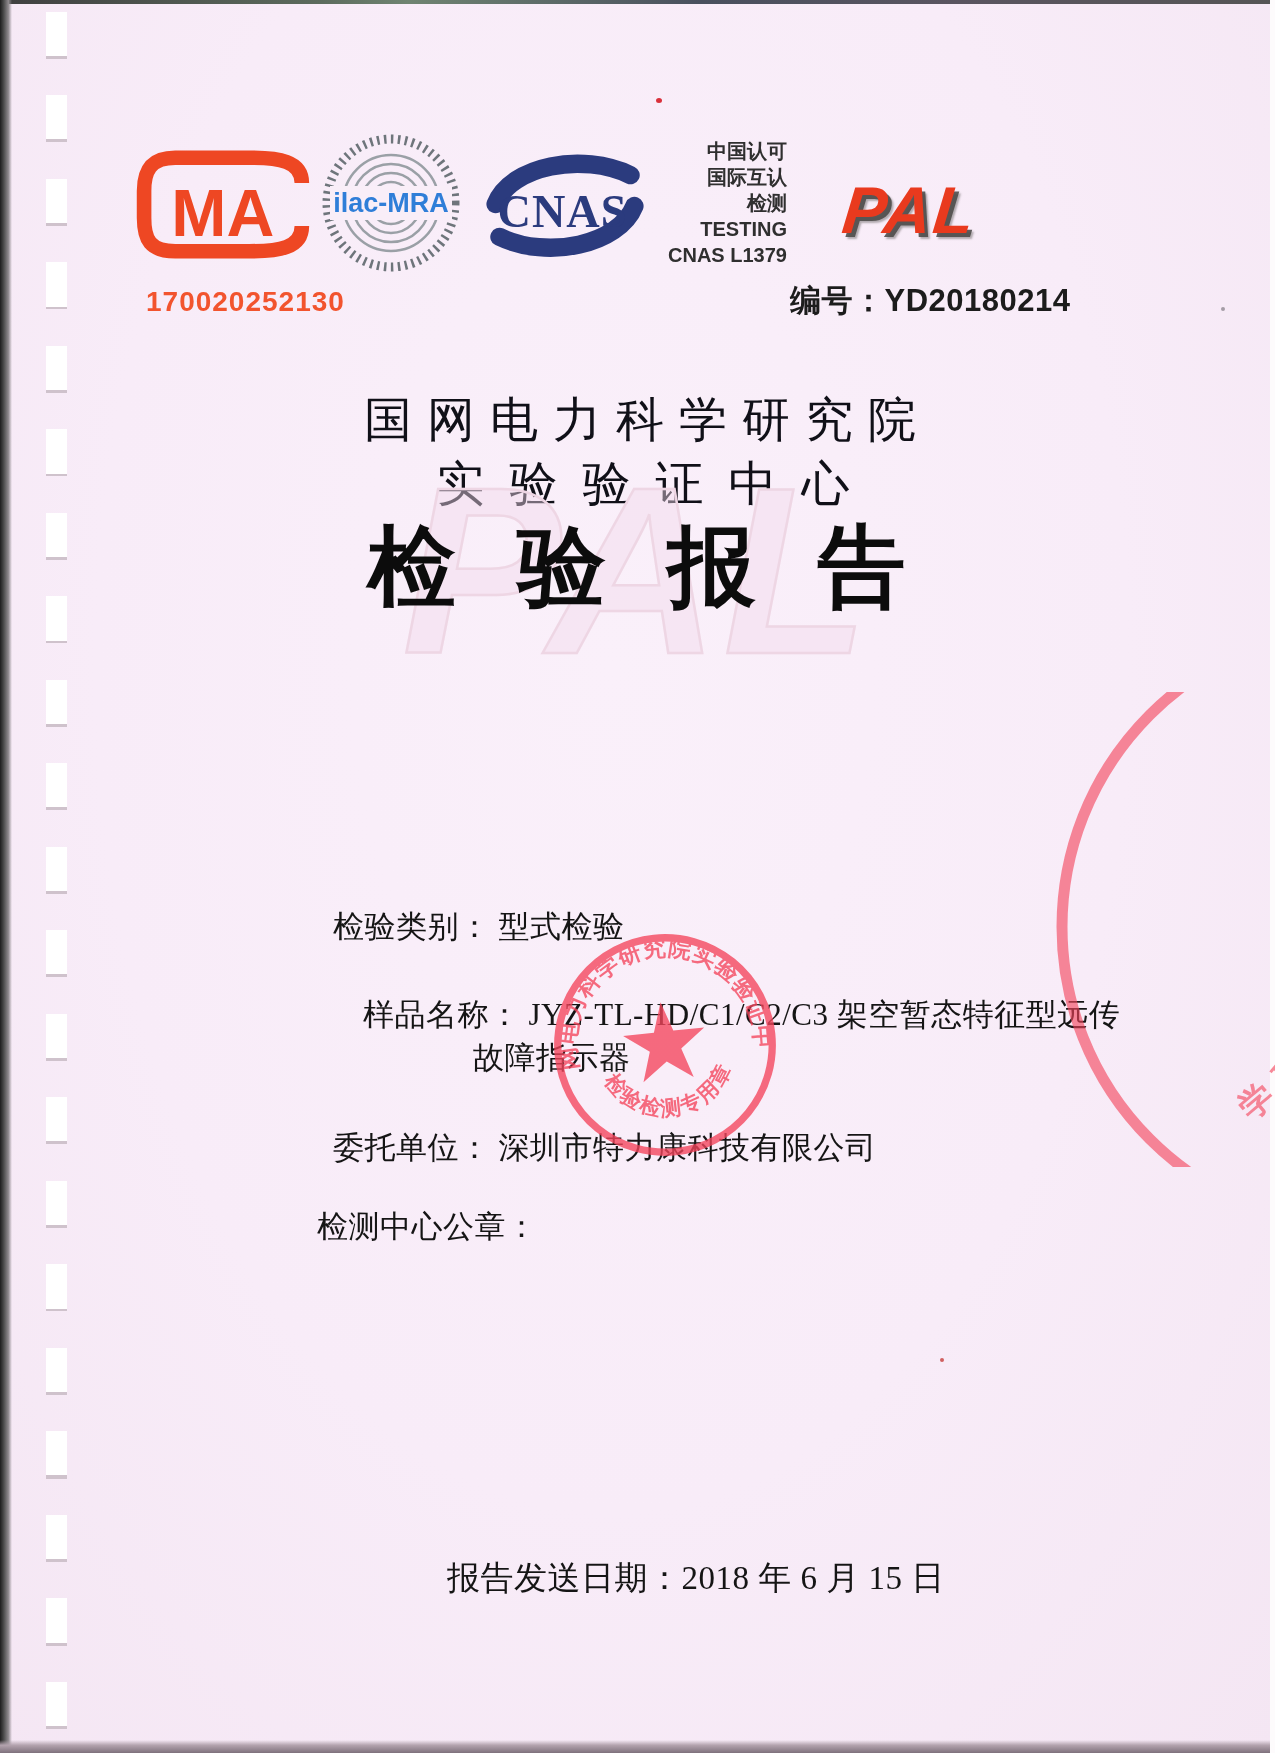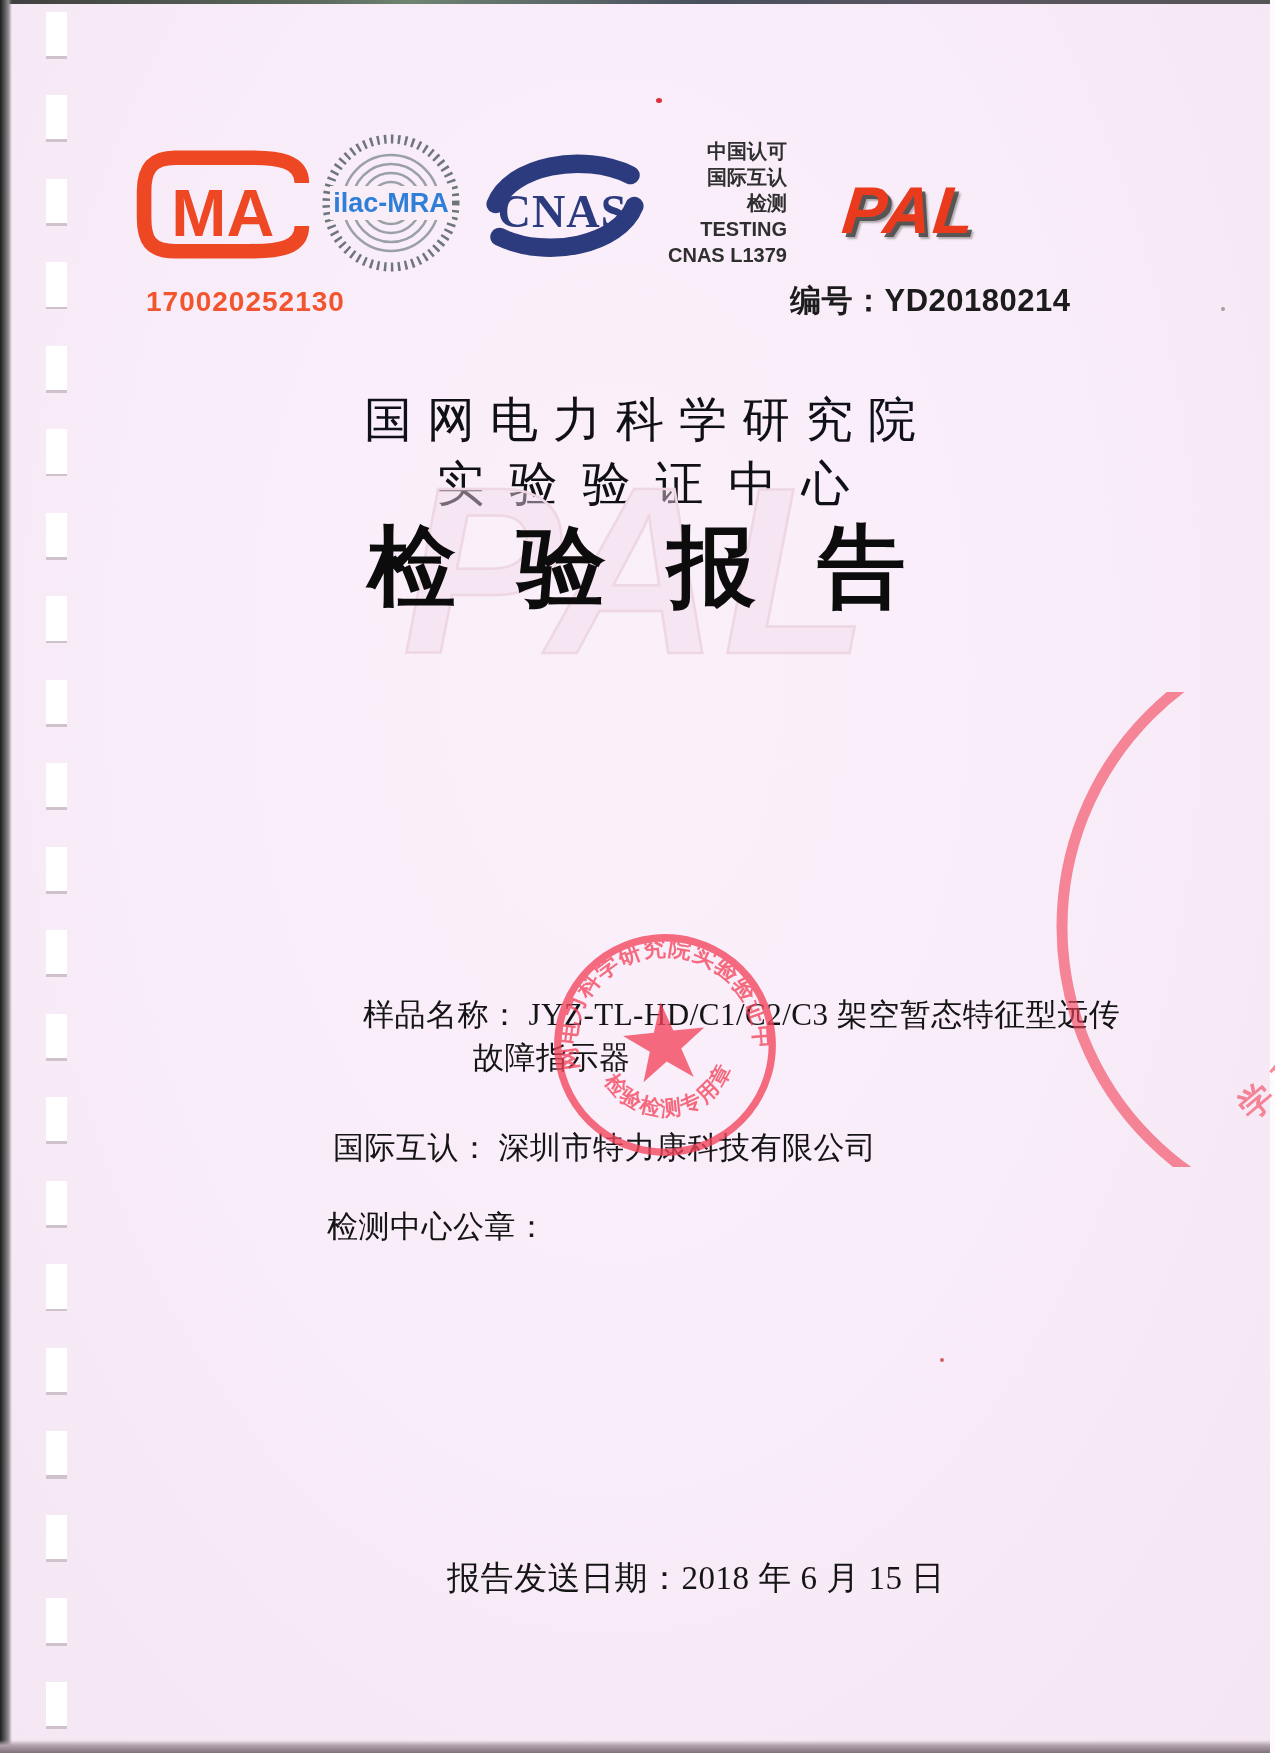--- a/index.html
+++ b/index.html
@@ -42,21 +42,21 @@
              font-size:238px;line-height:1;font-weight:700;font-style:italic;letter-spacing:4px;
              color:rgba(242,218,234,.45);-webkit-text-stroke:2.5px #eed6e4;padding-right:70px;}
   .title{position:absolute;left:0;width:100%;top:508px;text-align:center;z-index:1;
          font-size:88px;font-weight:900;color:#0c0c0c;letter-spacing:62px;padding-left:30px;}
   
   .frow{position:absolute;font-size:31px;color:#151515;letter-spacing:.5px;z-index:2;}
   .f1{left:333px;top:906px;}
   .f2{left:333px;top:994px;margin-left:30px;}
   .f2b{left:473px;top:1037px;}
   .f3{left:333px;top:1127px;}
-  .f4{left:327px;top:1206px;}
+  .f4{left:317px;top:1206px;}
   .date{left:447px;top:1528px;font-size:33px;margin-top:28px;}
   .f-label{margin-right:8px;}
   
   .stamp-center{position:absolute;left:548px;top:928px;width:234px;height:234px;z-index:3;}
   .stamp-right{position:absolute;left:1032px;top:692px;width:243px;height:475px;z-index:3;}
   .speck{position:absolute;border-radius:50%;}
   .speck1{left:656px;top:98px;width:6px;height:5px;background:#d9303a;}
   .speck2{left:940px;top:1358px;width:4px;height:4px;background:#d06060;}
   .speck3{left:1221px;top:307px;width:4px;height:4px;background:#a49ca6;}
 </style>
@@ -109,26 +109,29 @@
   <div class="report-no">
     <span>编号：</span><span>YD20180214</span>
   </div>
 
   <div class="org1">国网电力科学研究院</div>
   <div class="org2">实验验证中心</div>
 
   <div class="watermark">PAL</div>
   <div class="title">检验报告</div>
 
+  <div class="frow f1">
+    <span class="f-label">检验类别：</span><span>型式检验</span>
+  </div>
   <div class="frow f2">
     <span class="f-label">样品名称：</span><span>JYZ-TL-HD/C1/C2/C3 架空暂态特征型远传</span>
   </div>
   <div class="frow f2b">故障指示器</div>
   <div class="frow f3">
-    <span class="f-label">国际互认：</span><span>深圳市特力康科技有限公司</span>
+    <span class="f-label">委托单位：</span><span>深圳市特力康科技有限公司</span>
   </div>
   <div class="frow f4">检测中心公章：</div>
 
   <svg class="stamp-center" viewBox="0 0 240 240">
     <g opacity="0.78" transform="rotate(-6 120 120)">
       <circle cx="120" cy="120" r="110" fill="none" stroke="#f4455c" stroke-width="7.5"></circle>
       <polygon points="120,76 110,106.2 78.2,106.4 103.8,125.3 94.1,155.6 120,137 145.9,155.6 136.2,125.3 161.8,106.4 130,106.2" fill="#f4455c"></polygon>
       <defs>
         <path id="c-top" d="M 31.1 143.8 A 92 92 0 1 1 208.9 143.8" fill="none"></path>
         <path id="c-bot" d="M 57.6 156 A 72 72 0 0 0 182.4 156" fill="none"></path>

